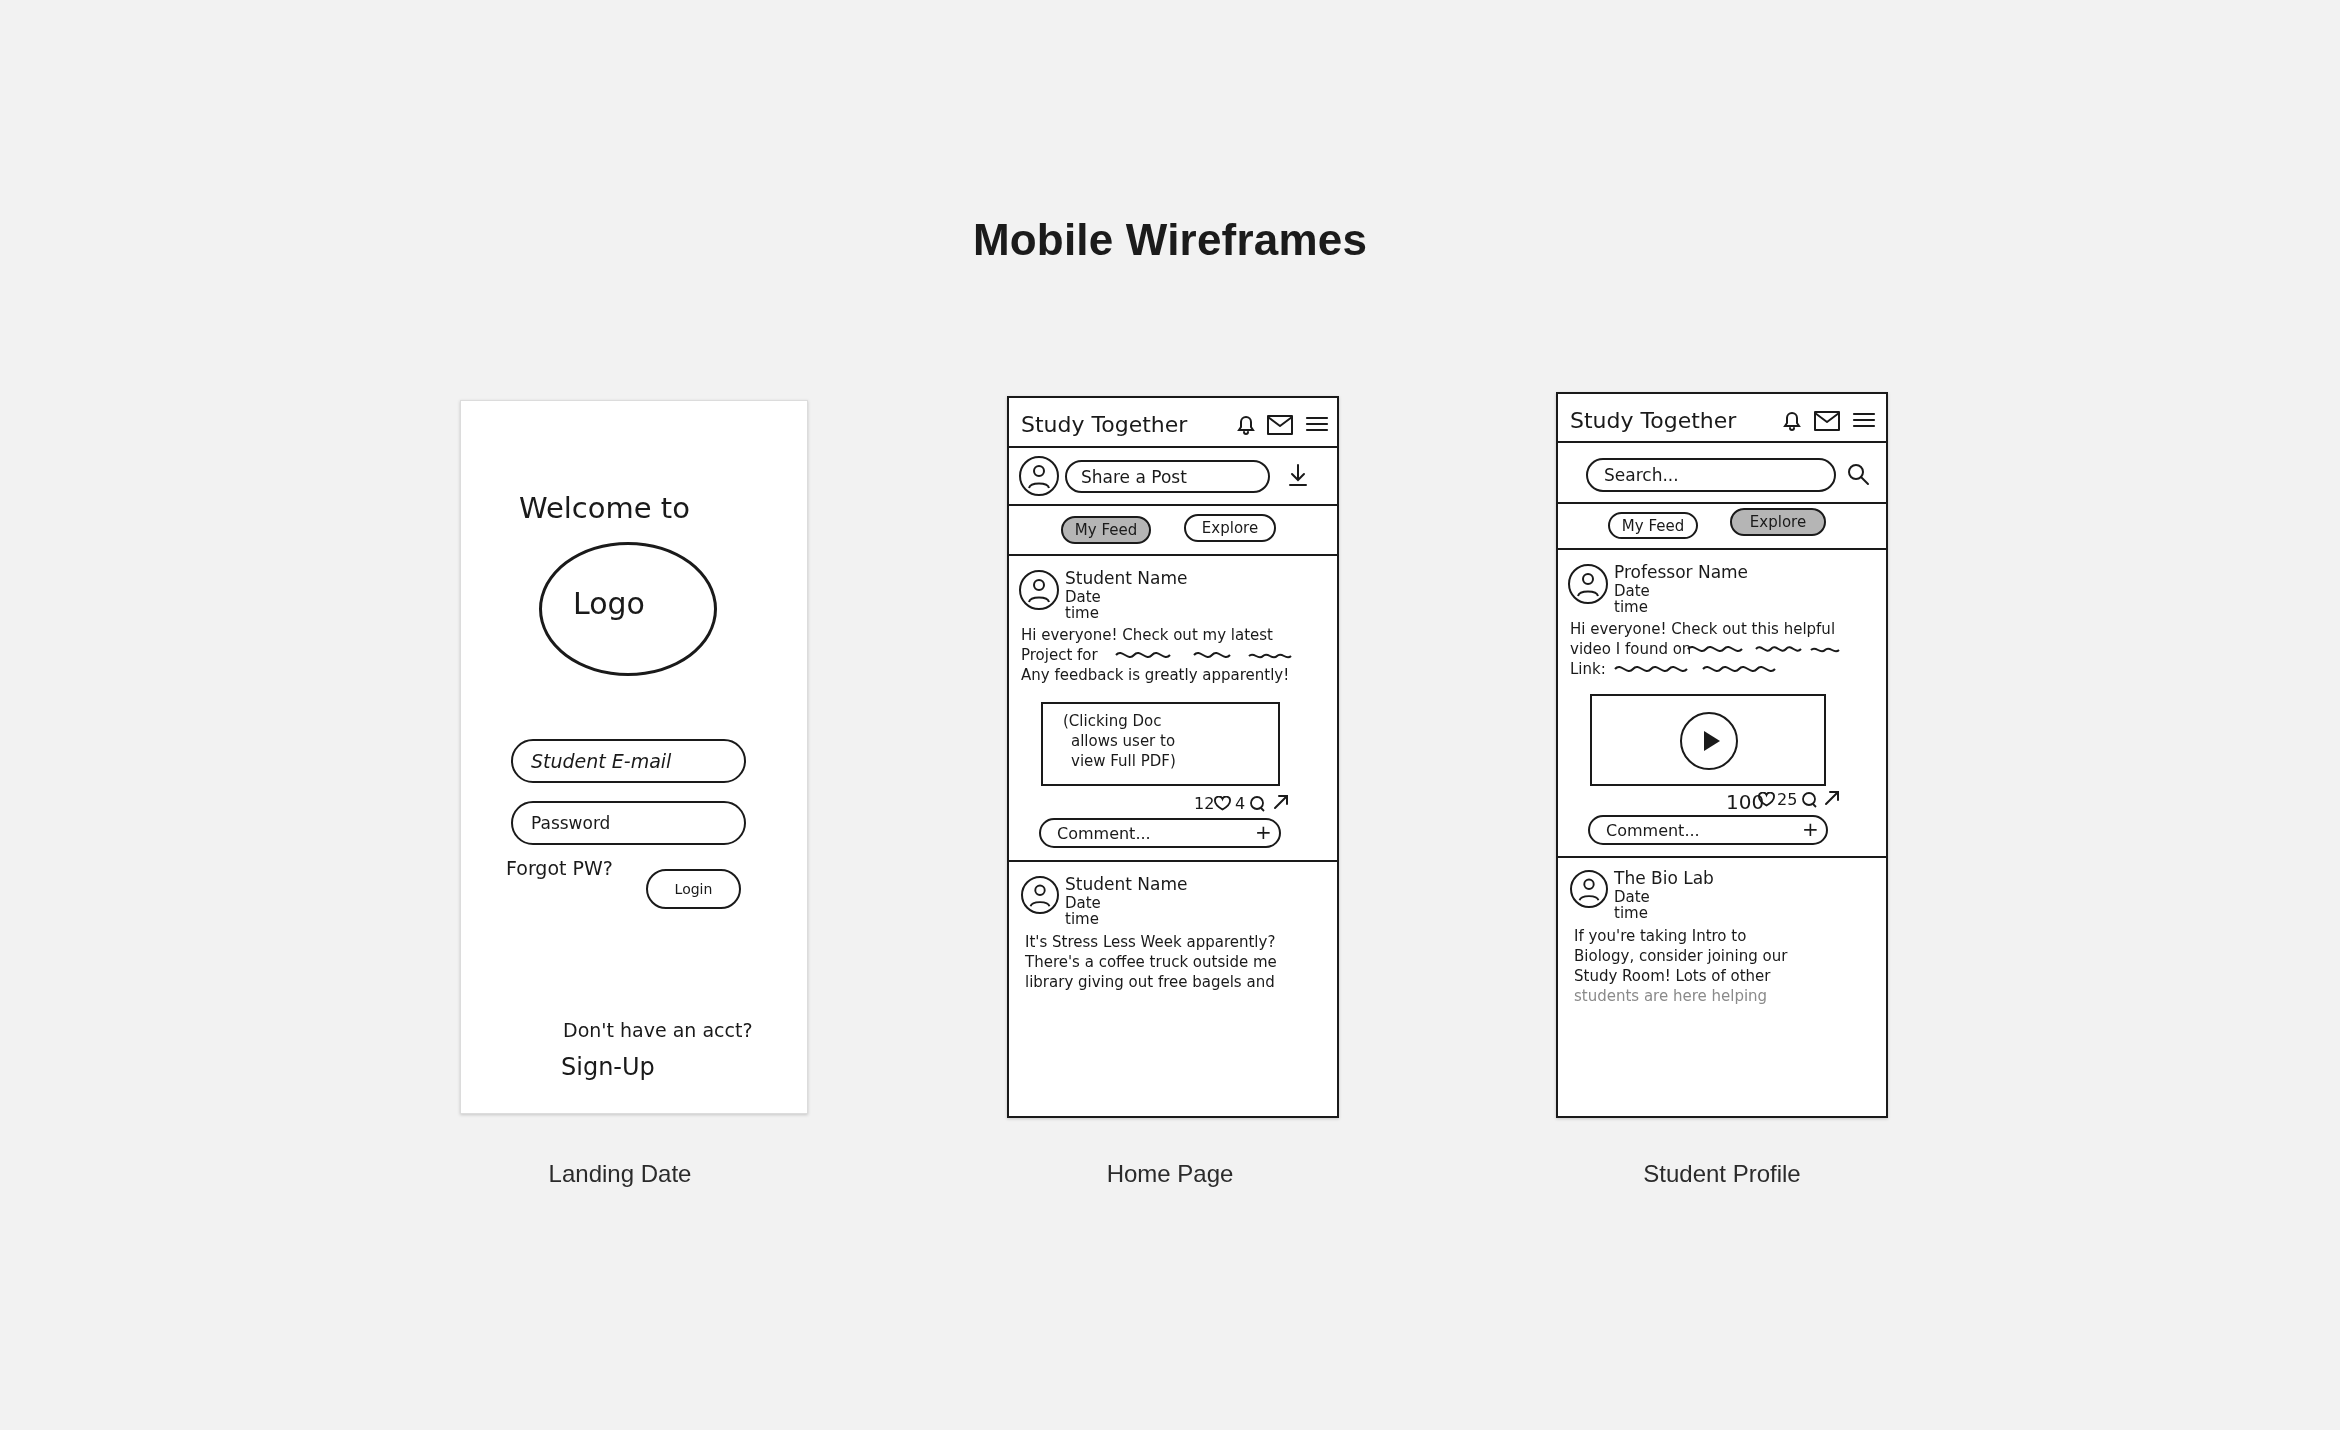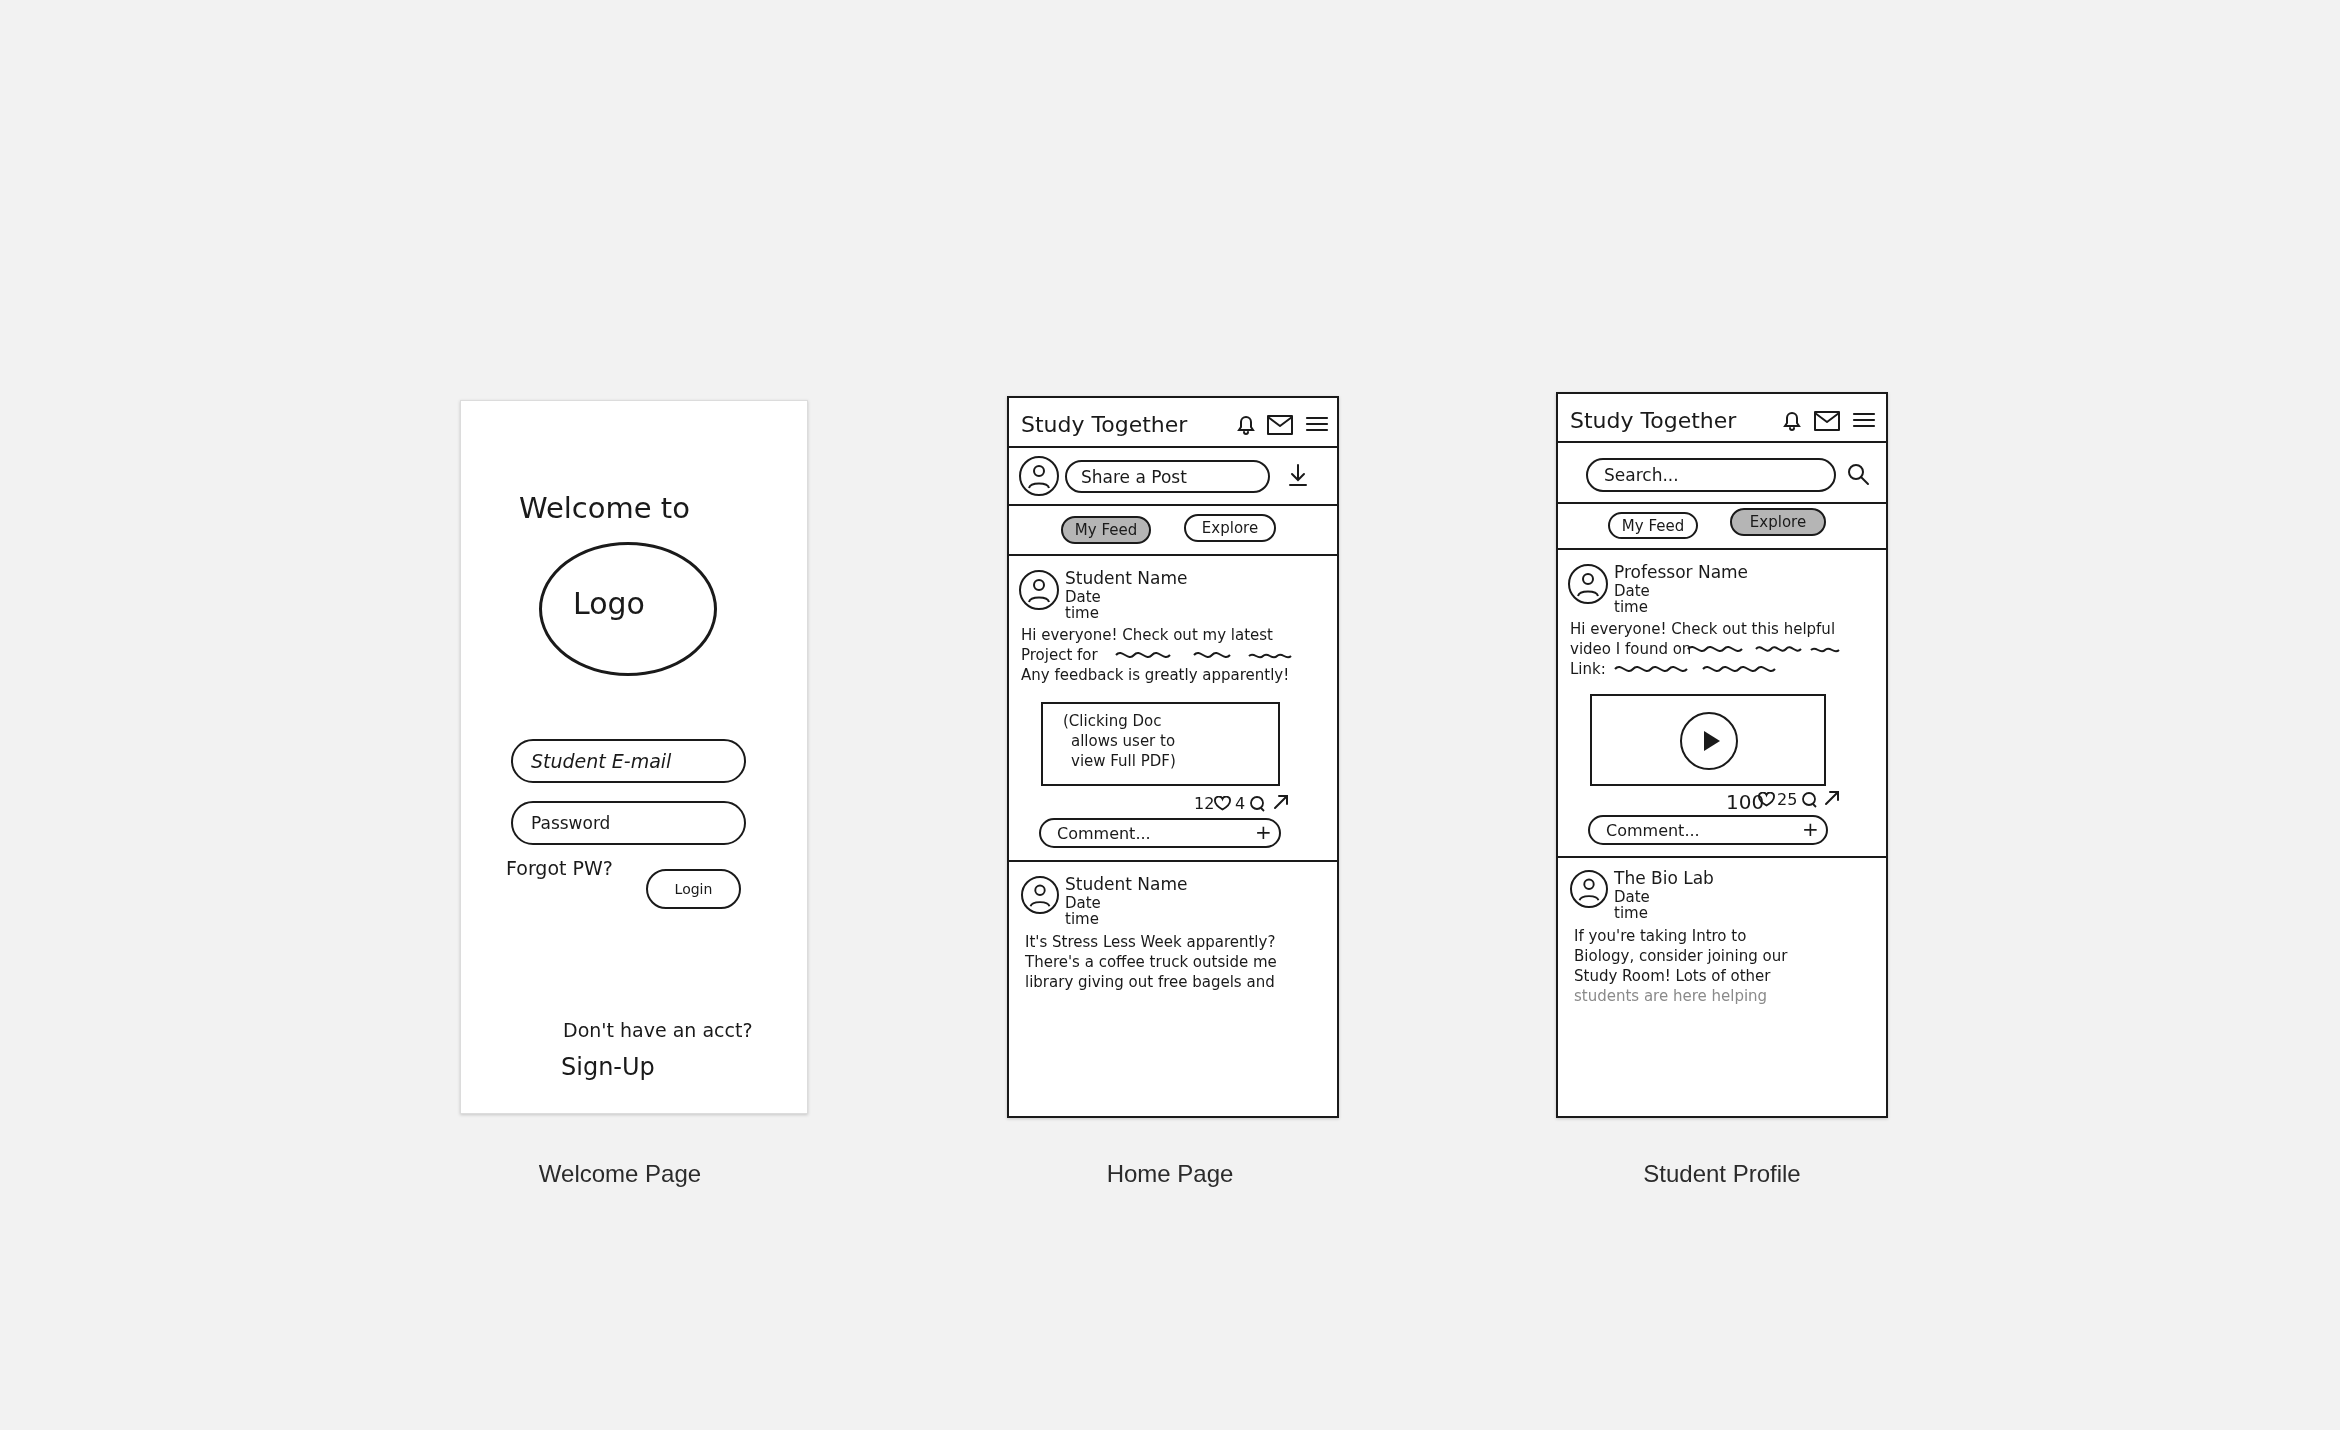--- a/index.html
+++ b/index.html
@@ -115,20 +115,21 @@
 
   .squiggle { position: absolute; }
   .icon { position: absolute; }
   svg { display: block; }
 </style>
 </head>
 <body>
 
 <div class="page">
 
+  <div class="page-title">Mobile Wireframes</div>
 
   <div class="phone" id="landing-phone">
 
     <div class="txt hw" style="left:58px; top:90px; font-size:29px;">Welcome to</div>
 
     <div class="logo-circle" style="left:78px; top:141px;"></div>
     <div class="txt hw" style="left:112px; top:185px; font-size:30px;">Logo</div>
 
     <div class="pill" style="left:50px; top:338px; width:235px; height:44px; padding-left:18px;font-style:italic;">
       <span class="txt hw" style="position:static; font-size:19px;">Student E-mail</span>
@@ -141,21 +142,21 @@
     <div class="txt hw" style="left:45px; top:456px; font-size:19px;">Forgot PW?</div>
 
     <div class="pill" style="left:185px; top:468px; width:95px; height:40px; justify-content:center;">
       <span class="txt hw" style="position:static; font-size:14px;">Login</span>
     </div>
 
     <div class="txt hw" style="left:58px; top:618px; font-size:19px;margin-left:44px;">Don't have an acct?</div>
     <div class="txt hw" style="left:100px; top:652px; font-size:24px;">Sign-Up</div>
   </div>
 
-  <div class="frame-caption" style="left:410px; top:1160px;">Welcome Page</div>
+  <div class="frame-caption" style="left:410px; top:1160px;">Landing Date</div>
 
   <div class="phone phone-sketch" id="home-phone" style="left:1007px; top:396px; width:332px; height:722px; overflow:hidden;">
 
     <div class="txt hw" style="left:12px; top:14px; font-size:22px;">Study Together</div>
 
     <div class="icon" style="left:225px; top:15px;">
       <svg width="24" height="24" viewBox="0 0 24 24" fill="none" stroke="#1a1a1a" stroke-width="2" stroke-linecap="round">
         <path d="M5 17h14l-2-3V9a5 5 0 0 0-10 0v5z"></path>
           <path d="M10 19a2 2 0 0 0 4 0"></path>
       </svg>

